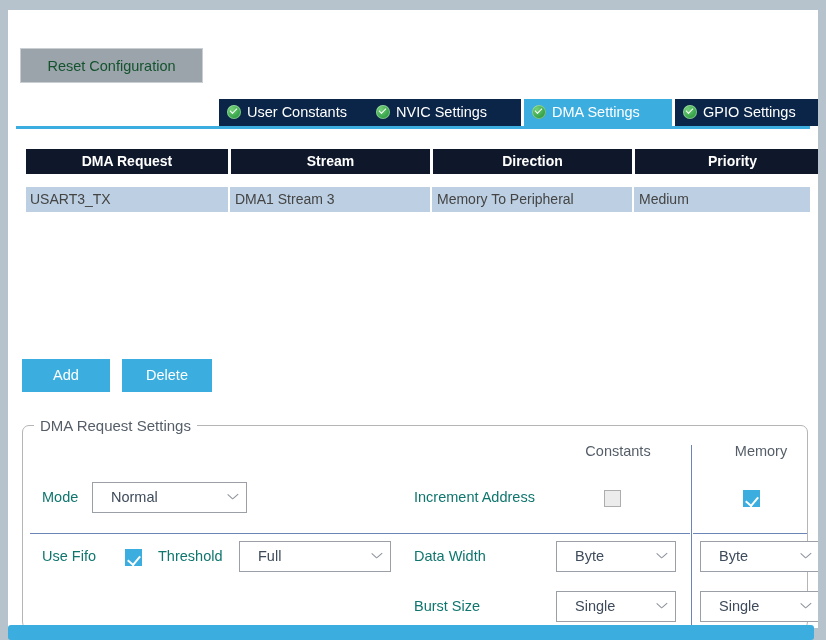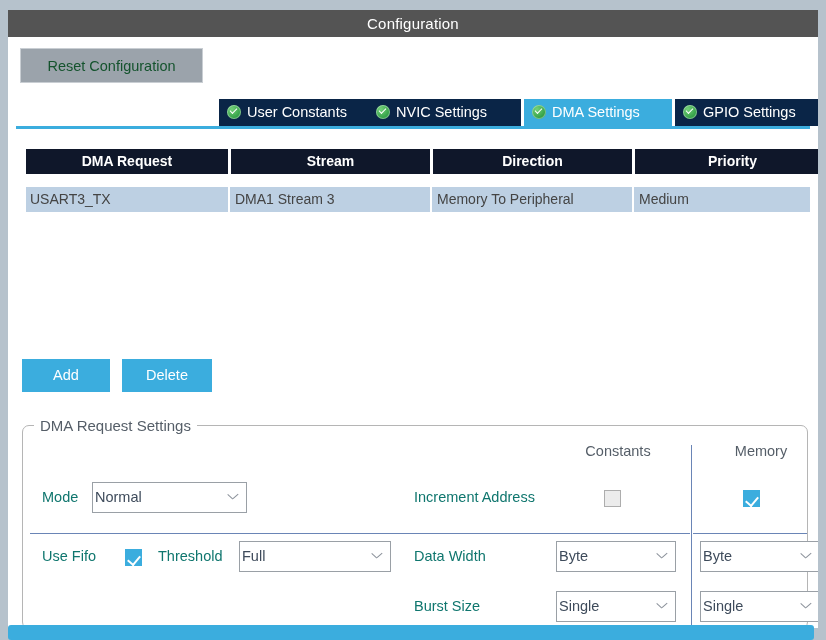--- a/index.html
+++ b/index.html
@@ -205,21 +205,21 @@
 
   .sel {
     position: absolute;
     height: 31px;
     border: 1px solid #9aa0a6;
     background: #ffffff;
     box-sizing: border-box;
     font-size: 14.5px;
     color: #3e4b5b;
     line-height: 29px;
-    padding-left: 2px;
+    padding-left: 18px;
     cursor: pointer;
   }
   .sel .arrow {
     position: absolute;
     right: 9px;
     top: 11px;
     width: 9px;
     height: 6px;
   }
   .sel .arrow::before,
@@ -281,23 +281,20 @@
     border-radius: 3px;
   }
 </style>
 </head>
 <body>
 
 <div id="screen">
 
   <div id="window">
 
-    <div class="titlebar">
-      <span>Configuration</span>
-    </div>
 
     <div class="reset-btn">
       <span>Reset Configuration</span>
     </div>
 
     <div class="tabstrip">
       <div class="tab" style="left:203px;width:180px;">
         <span class="chk"></span><span>User Constants</span>
       </div>
       <div class="tab" style="left:352px;width:153px;">

